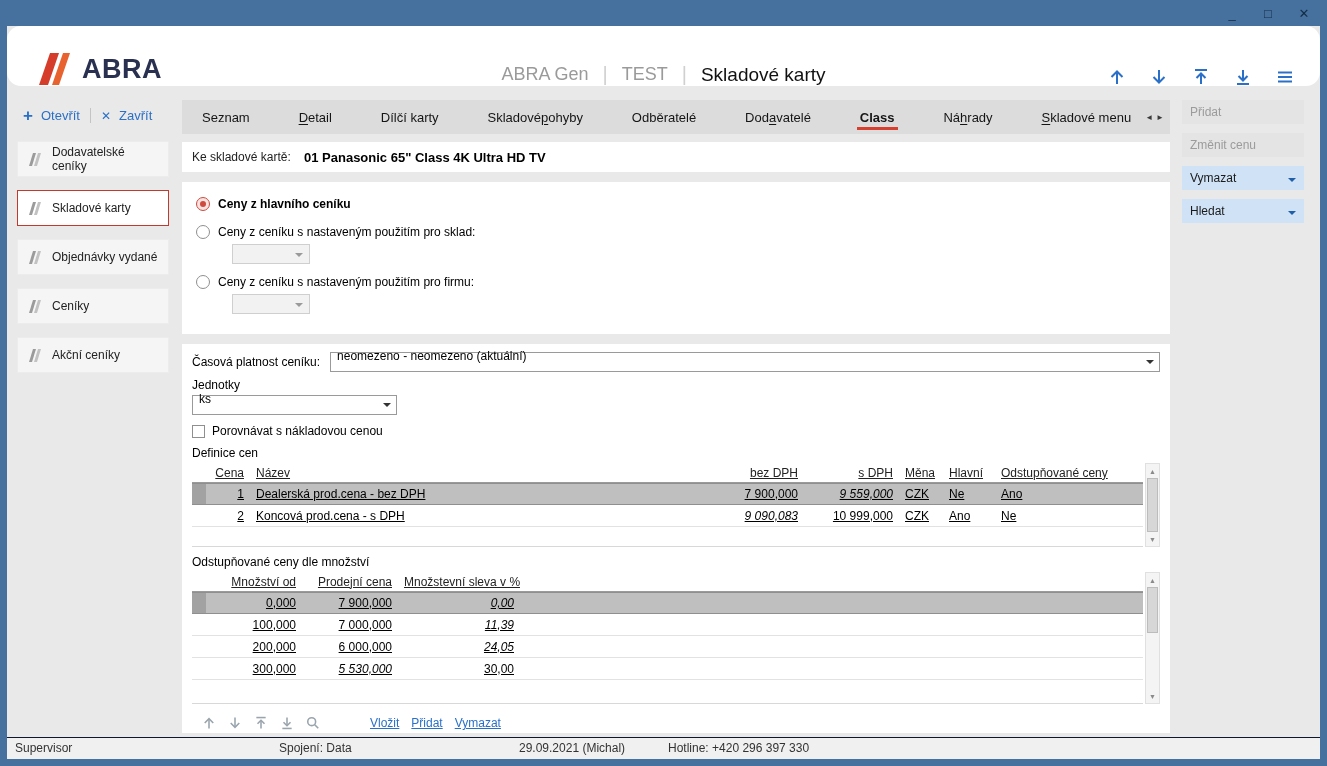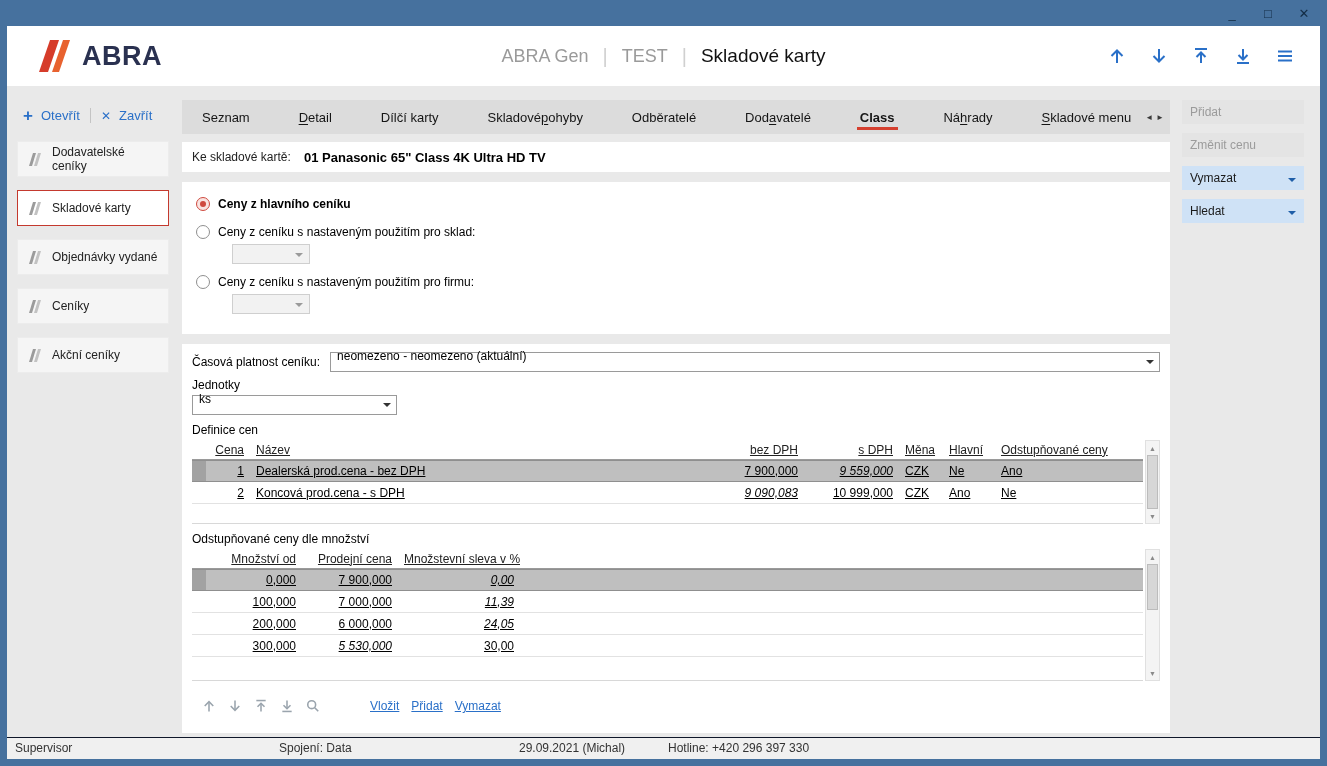--- a/index.html
+++ b/index.html
@@ -9,21 +9,21 @@
 
   
   .titlebar { height:26px; display:flex; justify-content:flex-end; align-items:center;
     padding-right:12px; gap:14px; }
   .tb-btn { width:22px; height:18px; display:flex; align-items:center; justify-content:center;
     color:#132c44; font-size:13px; cursor:default; }
   .app { position:absolute; left:7px; right:7px; top:26px; bottom:7px;
     background:#e9e9e9; display:flex; flex-direction:column; overflow:hidden; }
 
   
-  .topbar { height:60px; background:#fff; display:flex; align-items:center; position:relative; flex:0 0 auto; }
+  .topbar { height:60px; background:#fff; display:flex; align-items:flex-end; position:relative; flex:0 0 auto;border-radius:14px; }
   .logo { display:flex; align-items:center; gap:9px; margin-left:26px; z-index:2; }
   .logo-text { font-size:27px; font-weight:bold; color:#2a3150; letter-spacing:.5px; }
   .header-center { position:absolute; left:0; right:0; display:flex; justify-content:center;
     align-items:center; gap:14px; font-size:18px; color:#9a9a9a; }
   .header-center .sep { color:#d0d0d0; font-weight:300; font-size:20px; }
   .page-title { color:#111; font-size:19px; }
   .header-icons { margin-left:auto; display:flex; gap:24px; margin-right:26px; z-index:2; align-items:center; }
   .header-icons svg { display:block; }
 
   
@@ -114,21 +114,21 @@
   .vscroll { width:15px; margin-left:2px; background:#f4f4f4; border:1px solid #e0e0e0;
     display:flex; flex-direction:column; align-items:center; flex:0 0 auto; }
   .vs-btn { height:14px; width:100%; display:flex; align-items:center; justify-content:center;
     font-size:7px; color:#8a8a8a; flex:0 0 auto; }
   .vs-thumb { width:11px; background:#d7d7d7; border:1px solid #bcbcbc; }
   .vs-thumb.full { flex:1; }
   .vs-thumb.part { height:46px; }
   .vs-space { flex:1; }
 
   
-  .table-toolbar { display:flex; align-items:center; gap:12px; margin-top:18px; padding-left:10px; flex:0 0 auto; }
+  .table-toolbar { display:flex; align-items:center; gap:12px; margin-top:12px; padding-left:10px; flex:0 0 auto; }
   .table-toolbar svg { display:block; }
   .grid-link { color:#2a70c8; font-size:12px; text-decoration:underline; cursor:default; }
   .grid-link.first { margin-left:38px; }
 
   
   .action-btn { width:122px; height:24px; margin-bottom:9px; display:flex; align-items:center;
     font-size:12px; padding:0 8px; background:#e4e4e4; color:#9b9b9b; cursor:default; }
   .action-btn.enabled { background:#cfe2f6; color:#1a1a1a; }
   .action-btn .dd { margin-left:auto; border:4px solid transparent; border-top-color:#1f5ea8; margin-top:8px; }
 
@@ -299,20 +299,24 @@
           <div class="combo">
             <span>neomezeno - neomezeno (aktuální)</span>
           </div>
         </div>
 
         <div class="plain-lbl">Jednotky</div>
         <div class="combo units-combo">
           <span>ks</span>
         </div>
 
+        <div class="check-row">
+          <span class="checkbox"></span>
+          <span>Porovnávat s nákladovou cenou</span>
+        </div>
 
         <div class="section-lbl">Definice cen</div>
         <div class="table-wrap t1">
           <div class="grid">
               <div class="grid-header">
                 <span class="c-marker"></span>
                 <span class="cell c-cena">Cena</span>
                 <span class="cell c-nazev">Název</span>
                 <span class="cell c-bez">bez DPH</span>
                 <span class="cell c-sdph">s DPH</span>

